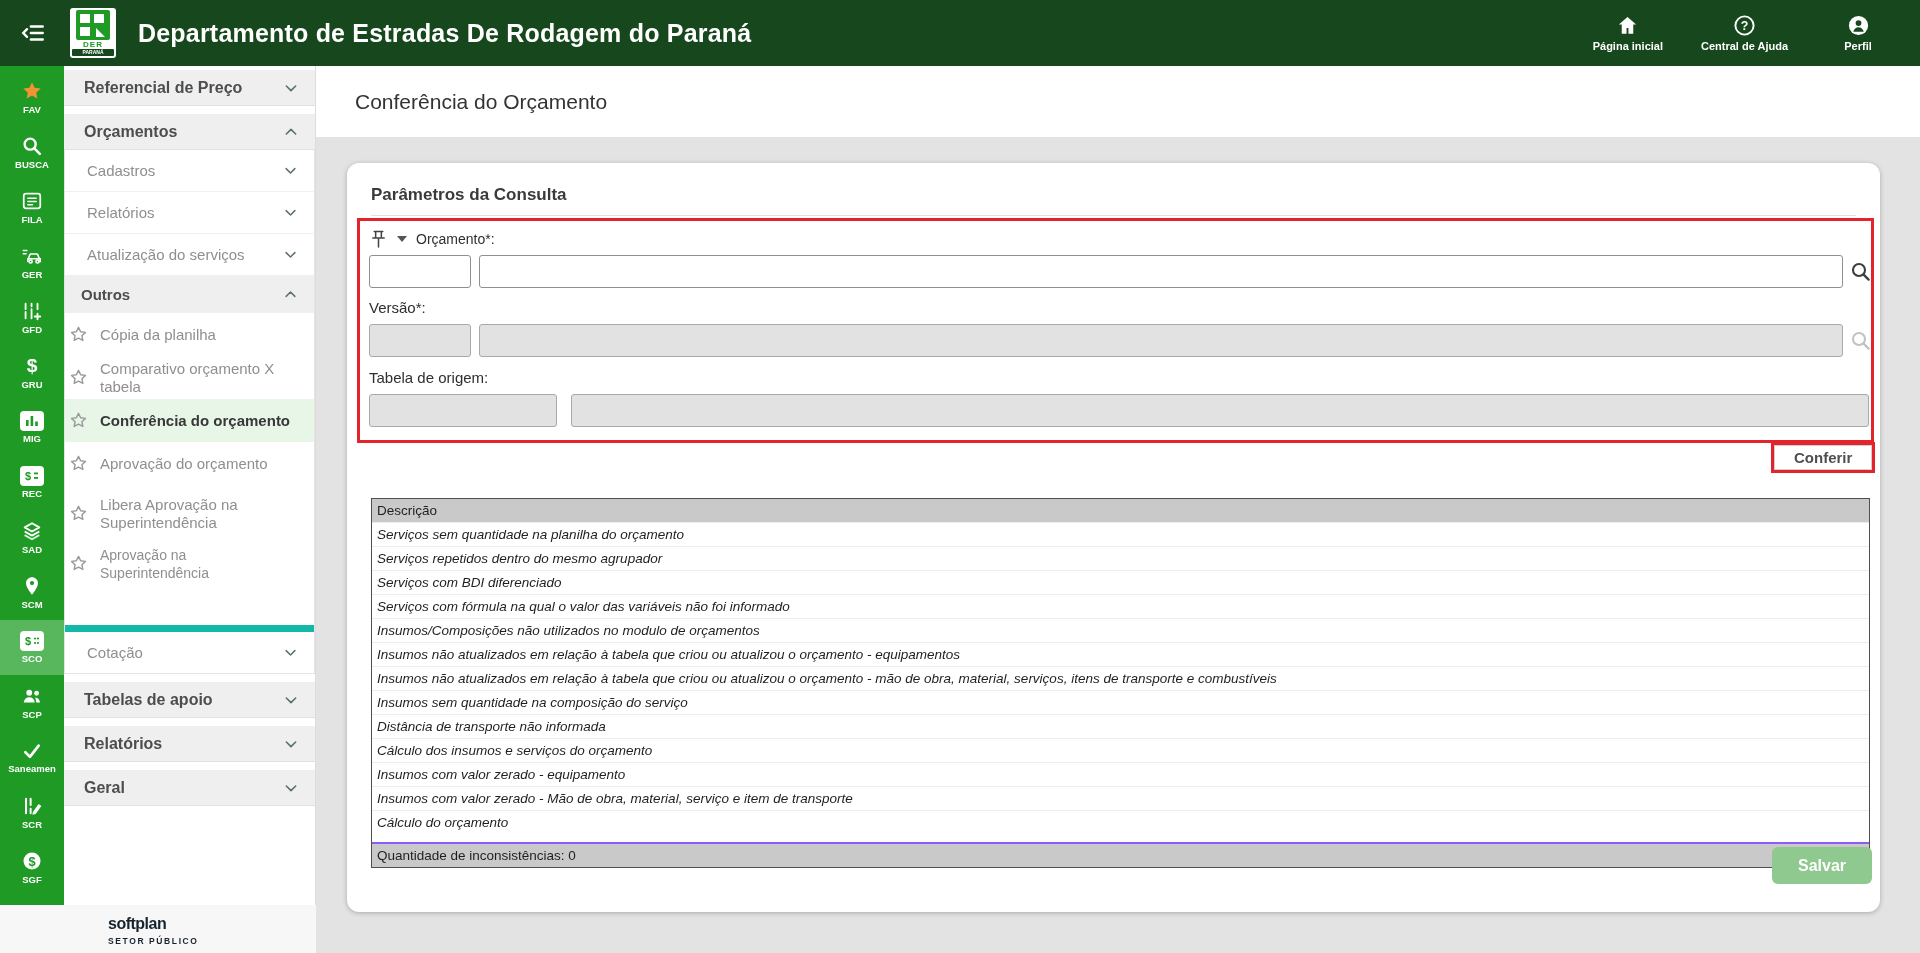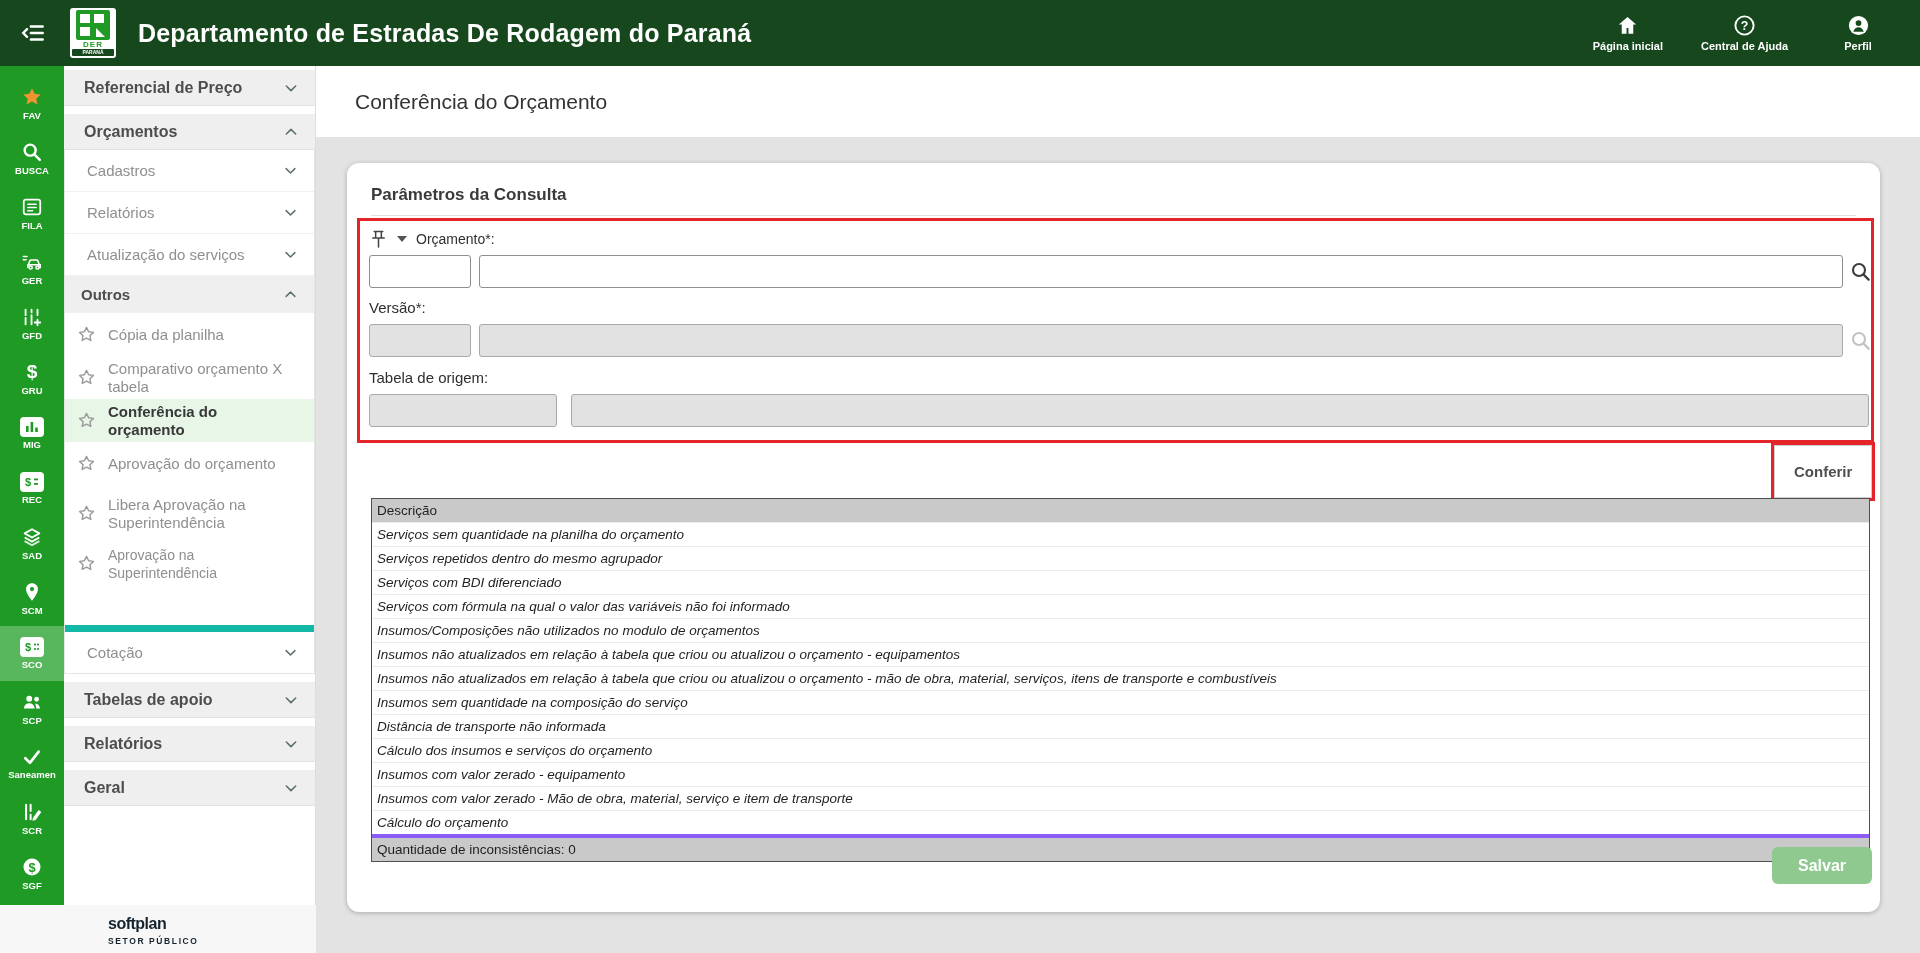--- a/index.html
+++ b/index.html
@@ -15,33 +15,33 @@
   .logo .logo-grid{width:34px;height:30px;background:#1f9a25;border-radius:2px;position:relative;}
   .logo .logo-grid:before{content:"";position:absolute;left:4px;top:4px;width:10px;height:9px;background:#fff;box-shadow:14px 0 0 #fff,0 13px 0 #fff;}
   .logo .logo-grid:after{content:"";position:absolute;right:5px;bottom:3px;width:0;height:0;border-left:9px solid #fff;border-top:9px solid transparent;}
   .logo .logo-der{font-size:8px;font-weight:bold;color:#1f9a25;line-height:9px;letter-spacing:1px;}
   .logo .logo-par{font-size:5px;font-weight:bold;color:#fff;background:#17481d;width:100%;text-align:center;line-height:7px;border-radius:1px;}
   .hdr-title{color:#fff;font-size:25px;font-weight:bold;margin-left:22px;letter-spacing:.2px;}
   .hdr-nav{margin-left:auto;display:flex;align-items:flex-start;gap:38px;padding-right:30px;}
   .hdr-nav .nav-it{display:flex;flex-direction:column;align-items:center;gap:3px;cursor:pointer;min-width:64px;}
   .hdr-nav .nav-lb{color:#fff;font-size:11px;font-weight:bold;white-space:nowrap;}
   
-  .rail{position:absolute;left:0;top:66px;width:64px;height:839px;background:#1f9a25;display:flex;flex-direction:column;align-items:stretch;padding-top:10px;box-sizing:border-box;z-index:20;}
+  .rail{position:absolute;left:0;top:66px;width:64px;height:839px;background:#1f9a25;display:flex;flex-direction:column;align-items:stretch;padding-top:4px;box-sizing:border-box;z-index:20;}
   .rail-item{height:55px;display:flex;flex-direction:column;align-items:center;justify-content:center;gap:2px;cursor:pointer;}
   .rail-item.active{background:#58b65c;}
   .rail-lb{color:#fff;font-size:9.5px;font-weight:bold;max-width:62px;overflow:hidden;white-space:nowrap;}
   .tile{width:24px;height:20px;background:#fff;border-radius:4px;display:flex;align-items:center;justify-content:center;font-size:12px;font-weight:bold;color:#1f9a25;}
   
   .side{position:absolute;left:64px;top:66px;width:252px;height:839px;background:#fff;border-right:1px solid #ddd;box-sizing:border-box;padding-top:4px;overflow:hidden;z-index:20;}
   .side-top{height:35px;background:#efefef;border-bottom:1px solid #e2e2e2;display:flex;align-items:center;justify-content:space-between;padding:0 16px 0 20px;font-size:16px;font-weight:600;color:#4d4d4d;cursor:pointer;}
   .side-gap{height:8px;}
   .side-panel{border:1px solid #e4e4e4;border-top:none;background:#fff;}
   .side-sub{height:41px;display:flex;align-items:center;justify-content:space-between;padding:0 16px 0 22px;font-size:15px;color:#8f8f8f;border-bottom:1px solid #f0f0f0;cursor:pointer;}
   .side-sub.hd{height:36px;background:#efefef;color:#4d4d4d;font-weight:bold;padding-left:16px;}
-  .star-row{display:flex;align-items:center;gap:12px;padding:0 10px 0 12px;min-height:43px;font-size:15px;color:#8f8f8f;cursor:pointer;line-height:18px;}
+  .star-row{display:flex;align-items:center;gap:12px;padding:0 10px 0 4px;min-height:43px;font-size:15px;color:#8f8f8f;cursor:pointer;line-height:18px;}
   .star-row.active{background:#e7f6e7;font-weight:bold;color:#383838;}
   .star-row .lbl{padding-right:6px;}
   
   .brandbar{position:absolute;left:0;top:905px;width:316px;height:48px;background:#f7f7f7;display:flex;flex-direction:column;justify-content:center;padding-left:108px;box-sizing:border-box;z-index:25;}
   .brand{font-size:16px;font-weight:bold;color:#16242f;line-height:22px;letter-spacing:-.5px;}
   .brand-sub{font-size:8.5px;font-weight:bold;color:#16242f;letter-spacing:1.6px;margin-top:1px;}
   
   .main{position:absolute;left:316px;top:66px;width:1604px;height:887px;background:#e3e3e3;}
   .titlebar{position:absolute;left:0;top:0;width:1604px;height:71px;background:#fff;display:flex;align-items:center;}
   .page-title{margin-left:39px;font-size:21px;font-weight:500;color:#333;}
@@ -50,25 +50,25 @@
   .divider{position:absolute;left:24px;right:24px;top:52px;height:1px;background:#e0e0e0;}
   .ann{position:absolute;border:3px solid #e3242b;pointer-events:none;z-index:5;}
   .ann.form{left:10px;top:55px;width:1511px;height:219px;}
   .pin-row{position:absolute;left:22px;top:64px;display:flex;align-items:center;gap:9px;height:24px;}
   .pin-row .flabel{font-size:14px;color:#2f2f2f;}
   .flabel2{position:absolute;left:22px;font-size:15px;color:#2f2f2f;}
   .inp{position:absolute;height:33px;border:1px solid #8f8f8f;border-radius:3px;background:#fff;box-sizing:border-box;font-size:14px;padding:0 8px;color:#333;outline:none;}
   .inp.dis{background:#e2e2e2;border-color:#a9a9a9;}
   .magbtn{position:absolute;width:24px;height:24px;cursor:pointer;}
   .conf-wrap{position:absolute;left:1424px;top:279px;border:3px solid #e3242b;background:#fff;padding:0;}
-  .btn-conferir{display:block;background:#fff;border:1px solid #cfcfcf;font-family:inherit;font-size:15px;font-weight:bold;color:#4f4f4f;padding:17px 19px;cursor:pointer;}
+  .btn-conferir{display:block;background:#fff;border:1px solid #cfcfcf;font-family:inherit;font-size:15px;font-weight:bold;color:#4f4f4f;padding:3px 19px;cursor:pointer;}
   .tbl{position:absolute;left:24px;top:335px;width:1499px;border:1px solid #4f4f4f;box-sizing:border-box;font-size:13.5px;color:#1f1f1f;}
   .tbl-h,.tbl-f{height:23px;line-height:23px;background:#c9c9c9;padding-left:5px;}
   .tbl-r{height:23px;line-height:23px;padding-left:5px;background:#fff;border-top:1px solid #ececec;white-space:nowrap;overflow:hidden;font-style:italic;}
-  .tbl-f{border-top:4px solid #8b5cf6;}
+  .tbl-f{border-top:2px solid #8b5cf6;margin-top:8px;}
   .btn-salvar{position:absolute;left:1425px;top:684px;width:100px;height:37px;background:#8fc98f;border:none;border-radius:6px;color:#fff;font-family:inherit;font-size:16px;font-weight:bold;cursor:default;}
   svg{display:block;}
 </style>
 </head>
 <body>
 
 <div class="hdr">
   <span class="burger">
     <svg width="26" height="26" viewBox="0 0 24 24">
         <g stroke="#fff" stroke-width="2.2" fill="none" stroke-linecap="round">

